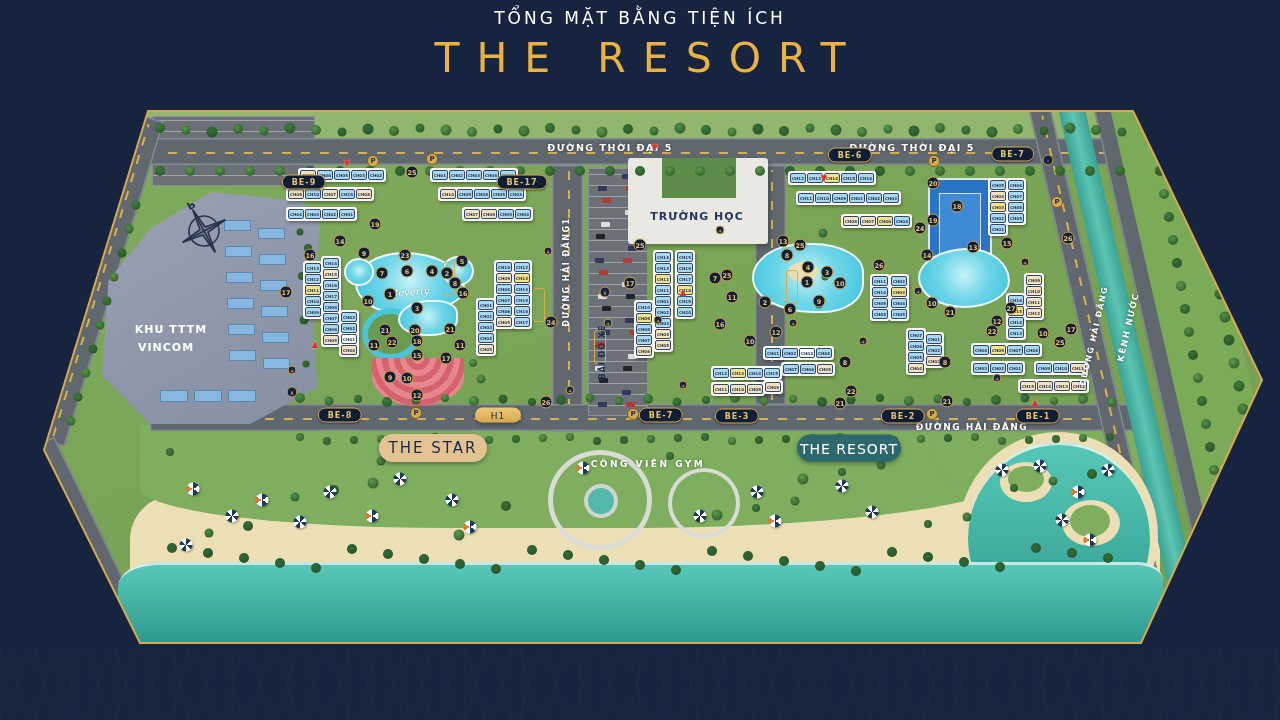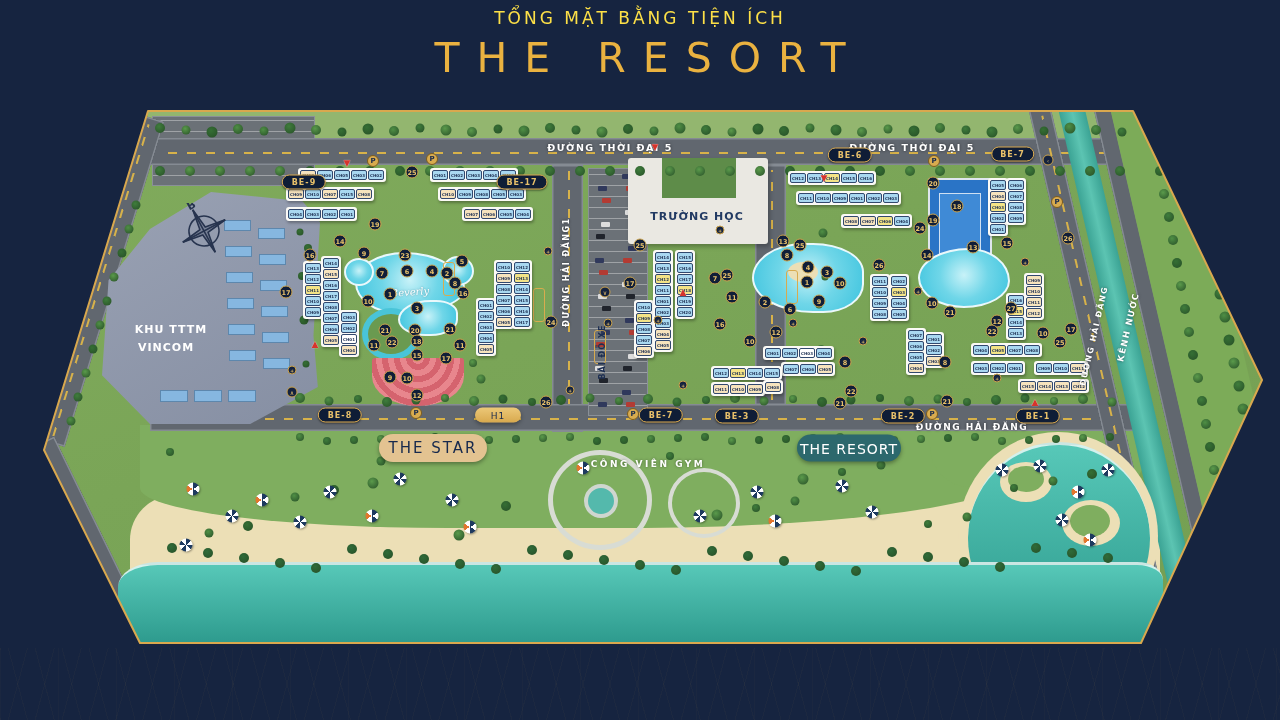--- a/index.html
+++ b/index.html
@@ -7,21 +7,21 @@
     --grass:#7aa557; --grass2:#8fb569; --sand:#ecdfb6; --sea1:#57c8b8; --sea2:#2d9a8d;
     --ink:#1d2f52;
   }
   *{margin:0;padding:0;box-sizing:border-box}
   html,body{width:1280px;height:720px;overflow:hidden}
   body{background:var(--navy);font-family:"DejaVu Sans","Liberation Sans",sans-serif;position:relative}
   #stage{position:absolute;inset:0;width:1280px;height:720px;background:var(--navy);overflow:hidden}
 
   
   #hdr{position:absolute;top:8px;left:0;width:100%;text-align:center;z-index:40}
-  #hdr .sub{color:#fde047;font-size:17px;letter-spacing:3px;font-weight:500}
+  #hdr .sub{color:#ffffff;font-size:17px;letter-spacing:3px;font-weight:500}
   #hdr .main{color:#eab240;font-size:41px;letter-spacing:17px;font-weight:500;margin-top:6px;text-indent:17px}
 
   
   .deco{position:absolute;left:0;width:1280px;pointer-events:none;opacity:.5}
   .deco.a{top:648px;height:72px;
     background:repeating-linear-gradient(75deg,rgba(214,170,80,.07) 0 1px,transparent 1px 26px),
                repeating-linear-gradient(105deg,rgba(214,170,80,.07) 0 1px,transparent 1px 26px),
                repeating-linear-gradient(90deg,rgba(214,170,80,.05) 0 1px,transparent 1px 58px);}
 
   

